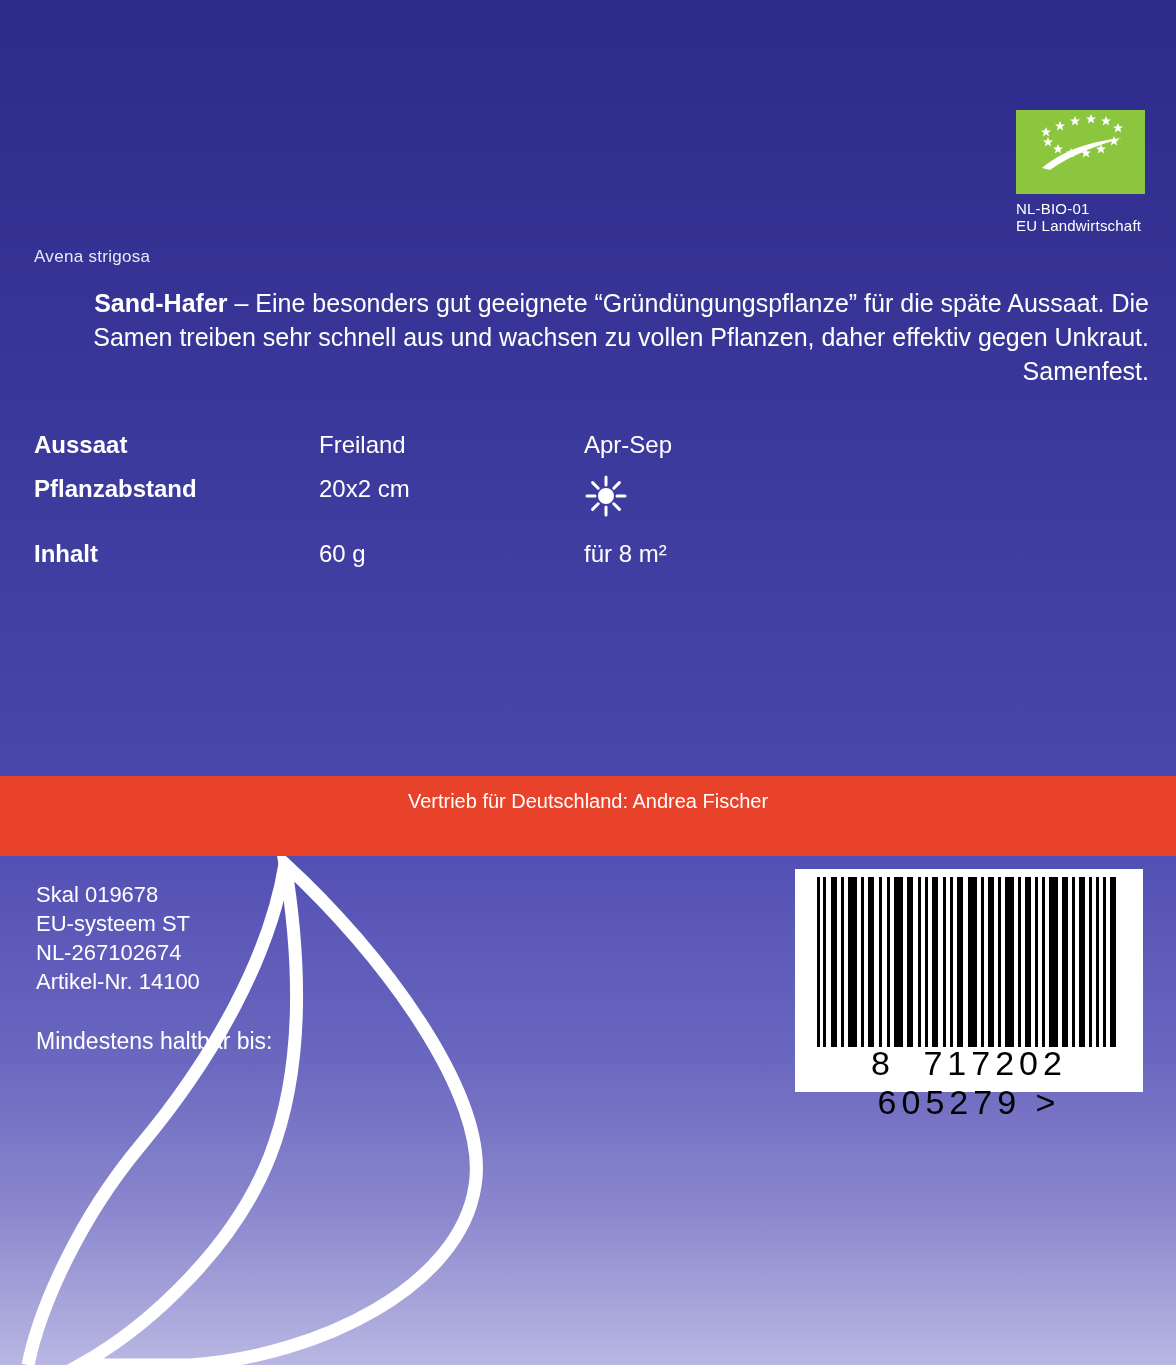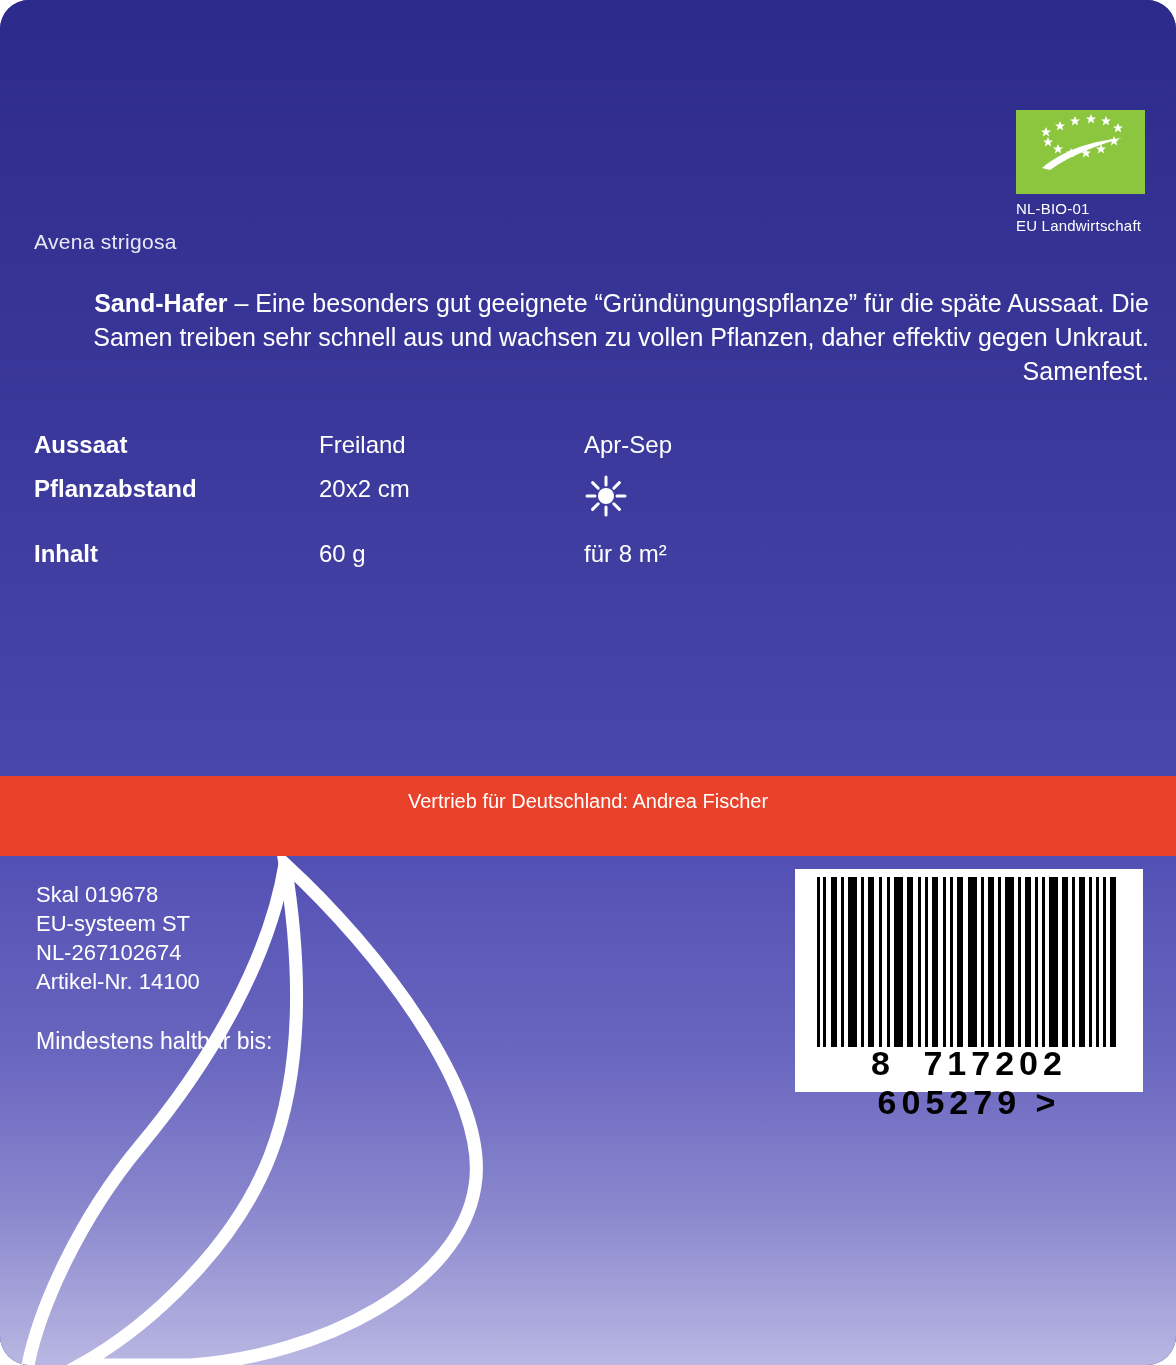--- a/index.html
+++ b/index.html
@@ -9,21 +9,20 @@
   }
   body {
     font-family: "Liberation Sans", sans-serif;
   }
   .packet {
     position: relative;
     width: 1176px;
     height: 1365px;
     overflow: hidden;
     background: #2e2b8c;
-    border-radius: 29px;
   }
 
   
   .top-panel {
     position: absolute;
     left: 0; top: 0;
     width: 1176px;
     height: 776px;
     background: linear-gradient(180deg, #2c2a8a 0%, #3b389b 55%, #4a47ab 100%);
   }
@@ -45,23 +44,23 @@
     width: 140px;
     color: #ffffff;
     font-size: 15px;
     line-height: 17px;
     letter-spacing: 0.2px;
   }
 
   .latin-name {
     position: absolute;
     left: 34px;
-    top: 230px;
+    top: 247px;
     color: #e9e9f5;
-    font-size: 21px;
+    font-size: 17px;
     letter-spacing: 0.3px;
   }
 
   .description {
     position: absolute;
     left: 34px;
     top: 286px;
     width: 1115px;
     color: #ffffff;
     font-size: 25px;
@@ -176,21 +175,20 @@
   .bc-digits {
     position: absolute;
     left: 0;
     top: 175px;
     width: 348px;
     text-align: center;
     font-size: 34px;
     letter-spacing: 5px;
     color: #000;
     font-family: "Liberation Sans", sans-serif;
-    font-weight: bold;
   }
 </style>
 </head>
 <body>
 
 <div class="packet">
 
   <div class="top-panel">
 
     <div class="eu-logo">

